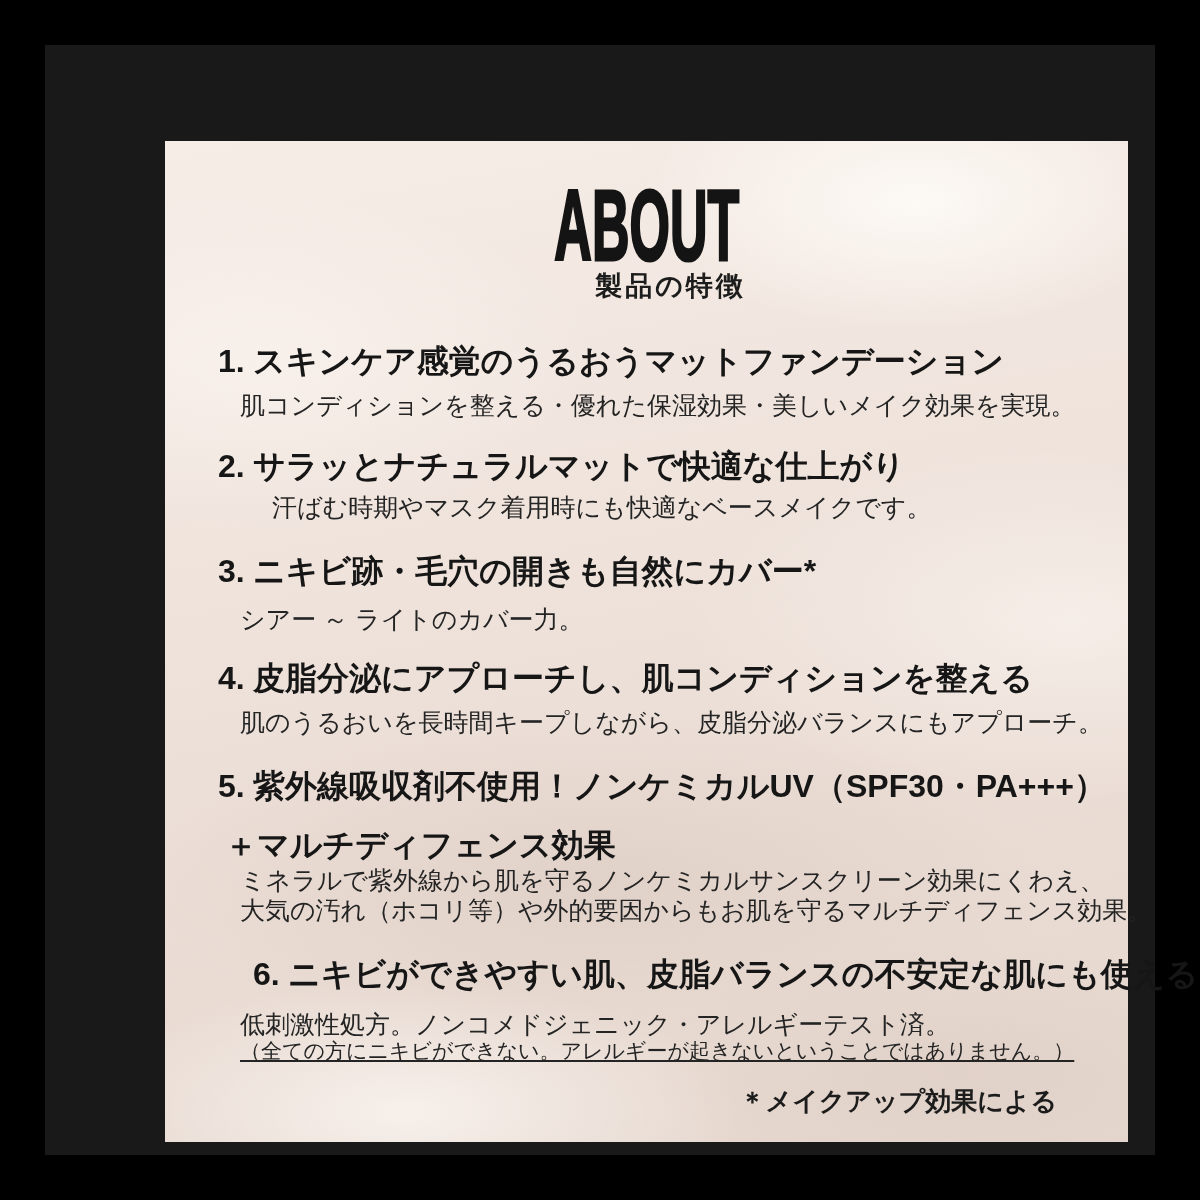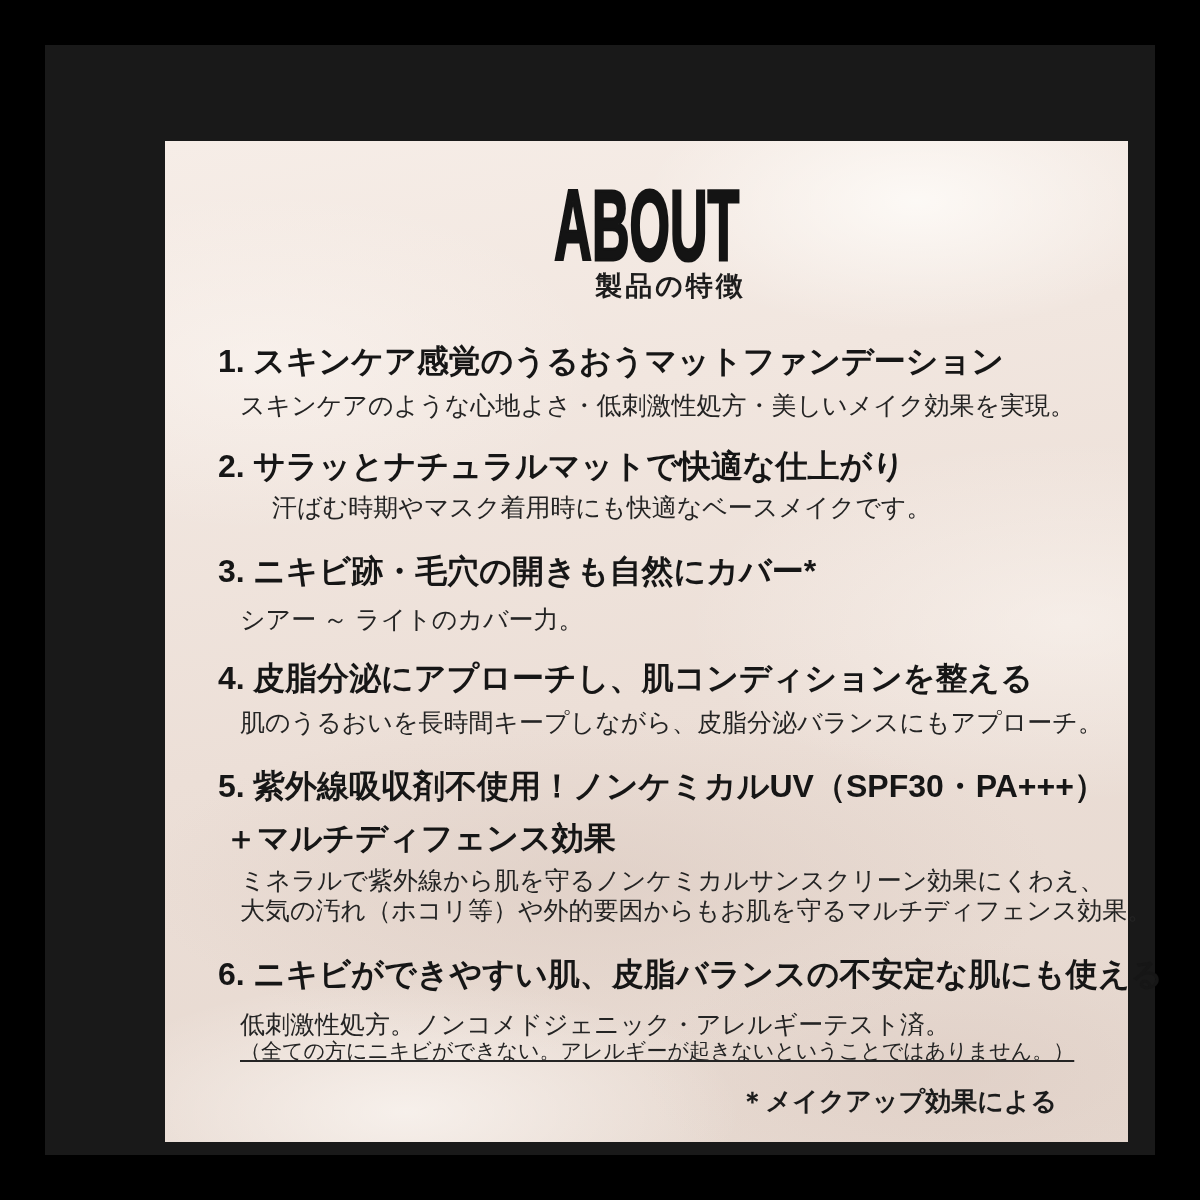--- a/index.html
+++ b/index.html
@@ -49,47 +49,47 @@
     text-align:center;
     font-size:27px;font-weight:600;
     letter-spacing:3px;
     color:#1c1c1c;
     line-height:1;
     padding-left:24px;
   }
   .line{position:absolute;white-space:nowrap;line-height:1;}
   .h{left:53px;font-size:32px;font-weight:800;color:#161616;}
   .h .num{display:inline-block;min-width:35px;}
-  .h2line{left:60px;font-size:32px;font-weight:800;color:#161616;}
+  .h2line{left:60px;font-size:32px;font-weight:800;color:#161616;margin-top:7px;}
   .b{left:75px;font-size:25px;font-weight:500;color:#242424;}
   .bn{left:75px;font-size:21px;font-weight:500;color:#242424;}
   .fn{right:71px;font-size:26px;font-weight:600;color:#1c1c1c;}
 
   .t-h1{top:204px;}  .t-b1{top:252px;}
   .t-h2{top:309px;}  .t-b2{top:354px;margin-left:32px;}
   .t-h3{top:414px;}  .t-b3{top:466px;}
   .t-h4{top:521px;}  .t-b4{top:569px;}
   .t-h5a{top:629px;} .t-h5b{top:681px;}
   .t-b5a{top:727px;} .t-b5b{top:757px;}
-  .t-h6{top:817px;}  .t-b6{top:871px;}  .t-b6n{top:899px;text-decoration:underline;}
+  .t-h6{top:817px;margin-left:35px;}  .t-b6{top:871px;}  .t-b6n{top:899px;text-decoration:underline;}
   .t-fn{top:947px;}
 </style>
 </head>
 <body>
 
 <div class="inner-frame">
   <div class="panel">
 
     <div class="title-wrap">
       <span class="title-text">ABOUT</span>
     </div>
     <div class="subtitle">製品の特徴</div>
 
     <div class="line h t-h1"><span class="num">1.</span><span>スキンケア感覚のうるおうマットファンデーション</span></div>
-    <div class="line b t-b1">スキンケアのような心地よさ・低刺激性処方・美しいメイク効果を実現。</div>
+    <div class="line b t-b1">肌コンディションを整える・優れた保湿効果・美しいメイク効果を実現。</div>
 
     <div class="line h t-h2"><span class="num">2.</span><span>サラッとナチュラルマットで快適な仕上がり</span></div>
     <div class="line b t-b2">汗ばむ時期やマスク着用時にも快適なベースメイクです。</div>
 
     <div class="line h t-h3"><span class="num">3.</span><span>ニキビ跡・毛穴の開きも自然にカバー*</span></div>
     <div class="line b t-b3">シアー ～ ライトのカバー力。</div>
 
     <div class="line h t-h4"><span class="num">4.</span><span>皮脂分泌にアプローチし、肌コンディションを整える</span></div>
     <div class="line b t-b4">肌のうるおいを長時間キープしながら、皮脂分泌バランスにもアプローチ。</div>
 

